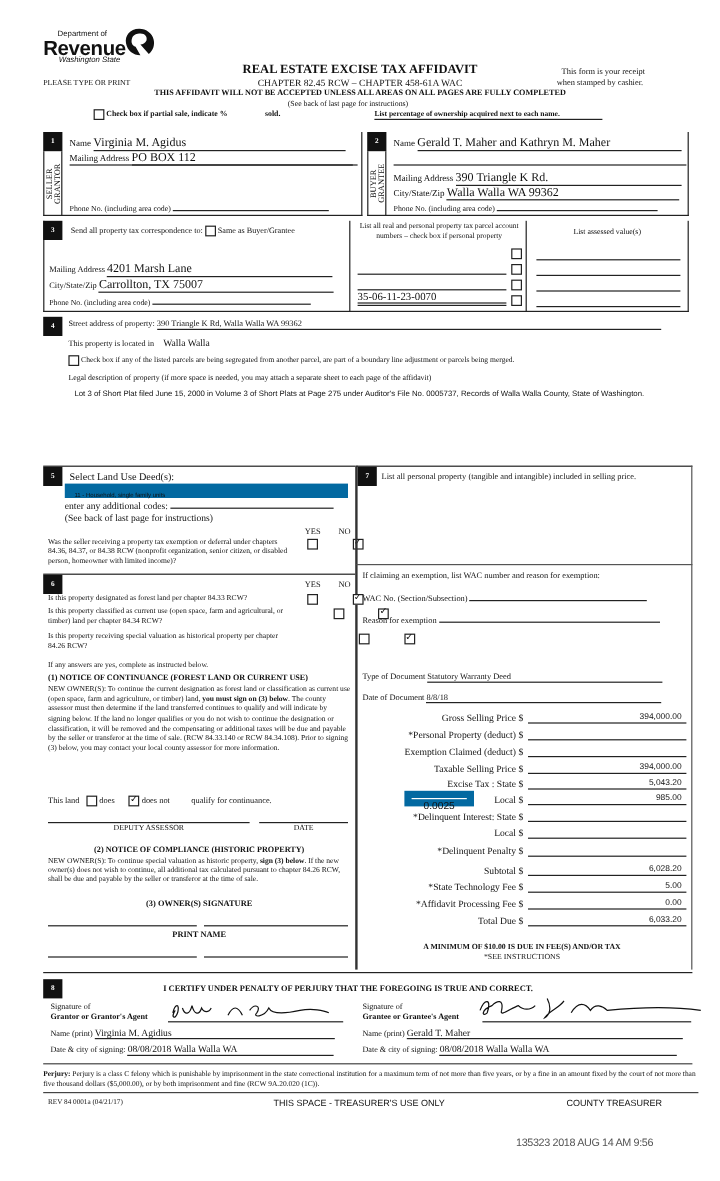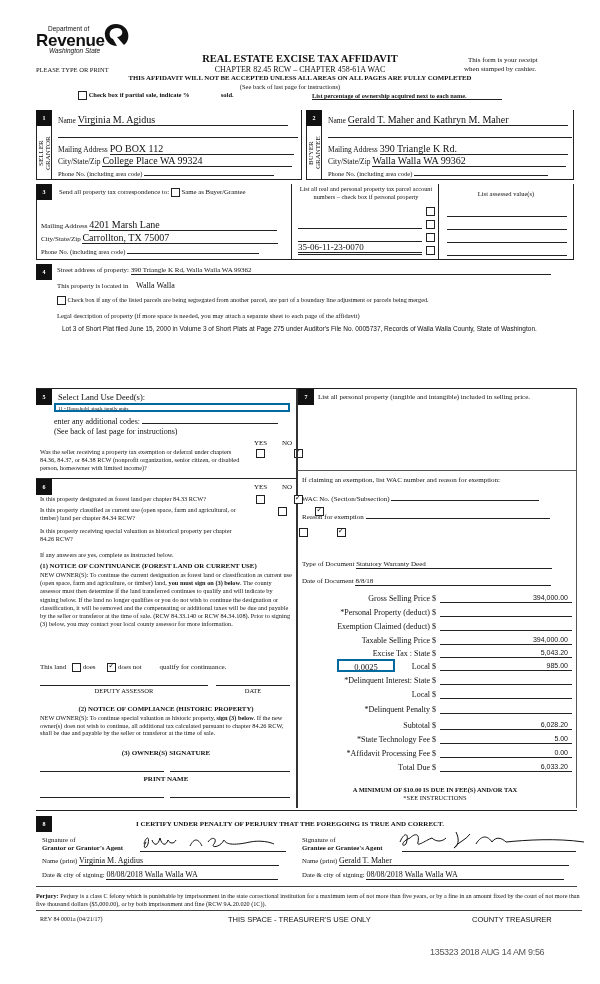--- a/index.html
+++ b/index.html
@@ -12,21 +12,21 @@
   .numbox { background: #111; color: #fff; font-size: 6px; font-weight: bold; text-align: center; line-height: 16px; width: 16px; height: 16px; }
   .cb { width: 9px; height: 9px; border: 1px solid #222; display: inline-block; position: relative; background: #fff; vertical-align: middle; }
   .cb.checked::after { content: "\2713"; position: absolute; left: 0px; top: -3px; font-size: 8px; font-family: "DejaVu Sans", sans-serif; }
   .bold { font-weight: bold; }
   .center { text-align: center; }
   .vlabel { writing-mode: vertical-rl; transform: rotate(180deg); font-size: 7px; text-align: center; line-height: 8px; }
   .row-label { font-size: 7.5px; }
   .money-row { position: absolute; left: 300px; width: 300px; height: 14px; }
   .money-row .lbl { position: absolute; right: 164px; top: 2px; font-size: 8px; white-space: nowrap; }
   .money-row .val { position: absolute; left: 140px; width: 132px; border-bottom: 1px solid #222; top: 0; height: 11px; text-align: right; font-family: "Liberation Sans", sans-serif; font-size: 7px; padding-right: 4px; line-height: 11px; }
-  .box { border: 2px solid #0369a1; font-family: Liberation Serif, serif; }
+  .box { border: 6px solid #0369a1; }
 </style>
 </head>
 <body>
 
 <div class="abs" style="left:36px; top:22px; width:100px; height:40px;">
   <div class="abs sans" style="left:12px; top:3px; font-size:6.5px;">Department of</div>
   <div class="abs sans bold" style="left:0px; top:9px; font-size:17px; letter-spacing:-0.3px;">Revenue</div>
   <div class="abs sans" style="left:13px; top:25px; font-size:6.5px; font-style:italic;">Washington State</div>
   <svg class="abs" style="left:66px; top:0px;" width="28" height="26" viewBox="0 0 28 26">
     <path d="M14 2 C6 2 2 8 3 14 C4 20 9 24 15 24 L11 17 C8 16 7 13 8 10 C9 7 12 6 15 6 C19 6 21 9 20 12 C19 14 17 15 15 15 L22 23 C26 20 27 15 26 11 C25 6 20 2 14 2 Z" fill="#111"></path>
@@ -52,27 +52,23 @@
   <div class="abs numbox" style="left:0; top:0;">1</div>
   <div class="abs" style="left:0; top:16px; width:16px; height:54px; border-right:1px solid #222; border-left:1px solid #222;">
     <div class="vlabel abs" style="left:0px; top:4px; height:46px;"><span>SELLER</span></div>
     <div class="vlabel abs" style="left:7px; top:2px; height:50px;"><span>GRANTOR</span></div>
   </div>
   <div class="abs row-label" style="left:22px; top:4px; width:240px;">
     <span>Name</span>
     <span class="filled uline" style="display:inline-block; width:210px;">Virginia M. Agidus</span>
   </div>
   <div class="abs uline" style="left:22px; top:27px; width:240px;"></div>
-  <div class="abs row-label" style="left:22px; top:33px; width:240px; white-space:nowrap;">
+  <div class="abs row-label" style="left:22px; top:16px; width:240px; white-space:nowrap;">
     <span>Mailing Address</span>
     <span class="filled uline" style="display:inline-block; width:184px;">PO BOX 112</span>
-  </div>
-  <div class="abs row-label" style="left:22px; top:45px; width:240px; white-space:nowrap;">
-    <span>City/State/Zip</span>
-    <span class="filled uline" style="display:inline-block; width:190px;">College Place WA 99324</span>
   </div>
   <div class="abs" style="left:22px; top:58px; width:240px; font-size:6.5px; white-space:nowrap;">
     <span>Phone No. (including area code)</span>
     <span class="uline" style="display:inline-block; width:130px; height:8px;"></span>
   </div>
 </div>
 
 <div class="abs" style="left:306px; top:110px; width:268px; height:70px; border-right:1px solid #222; border-bottom:1.5px solid #222;">
   <div class="abs numbox" style="left:0; top:0;">2</div>
   <div class="abs" style="left:0; top:16px; width:16px; height:54px; border-right:1px solid #222; border-left:1px solid #222;">

